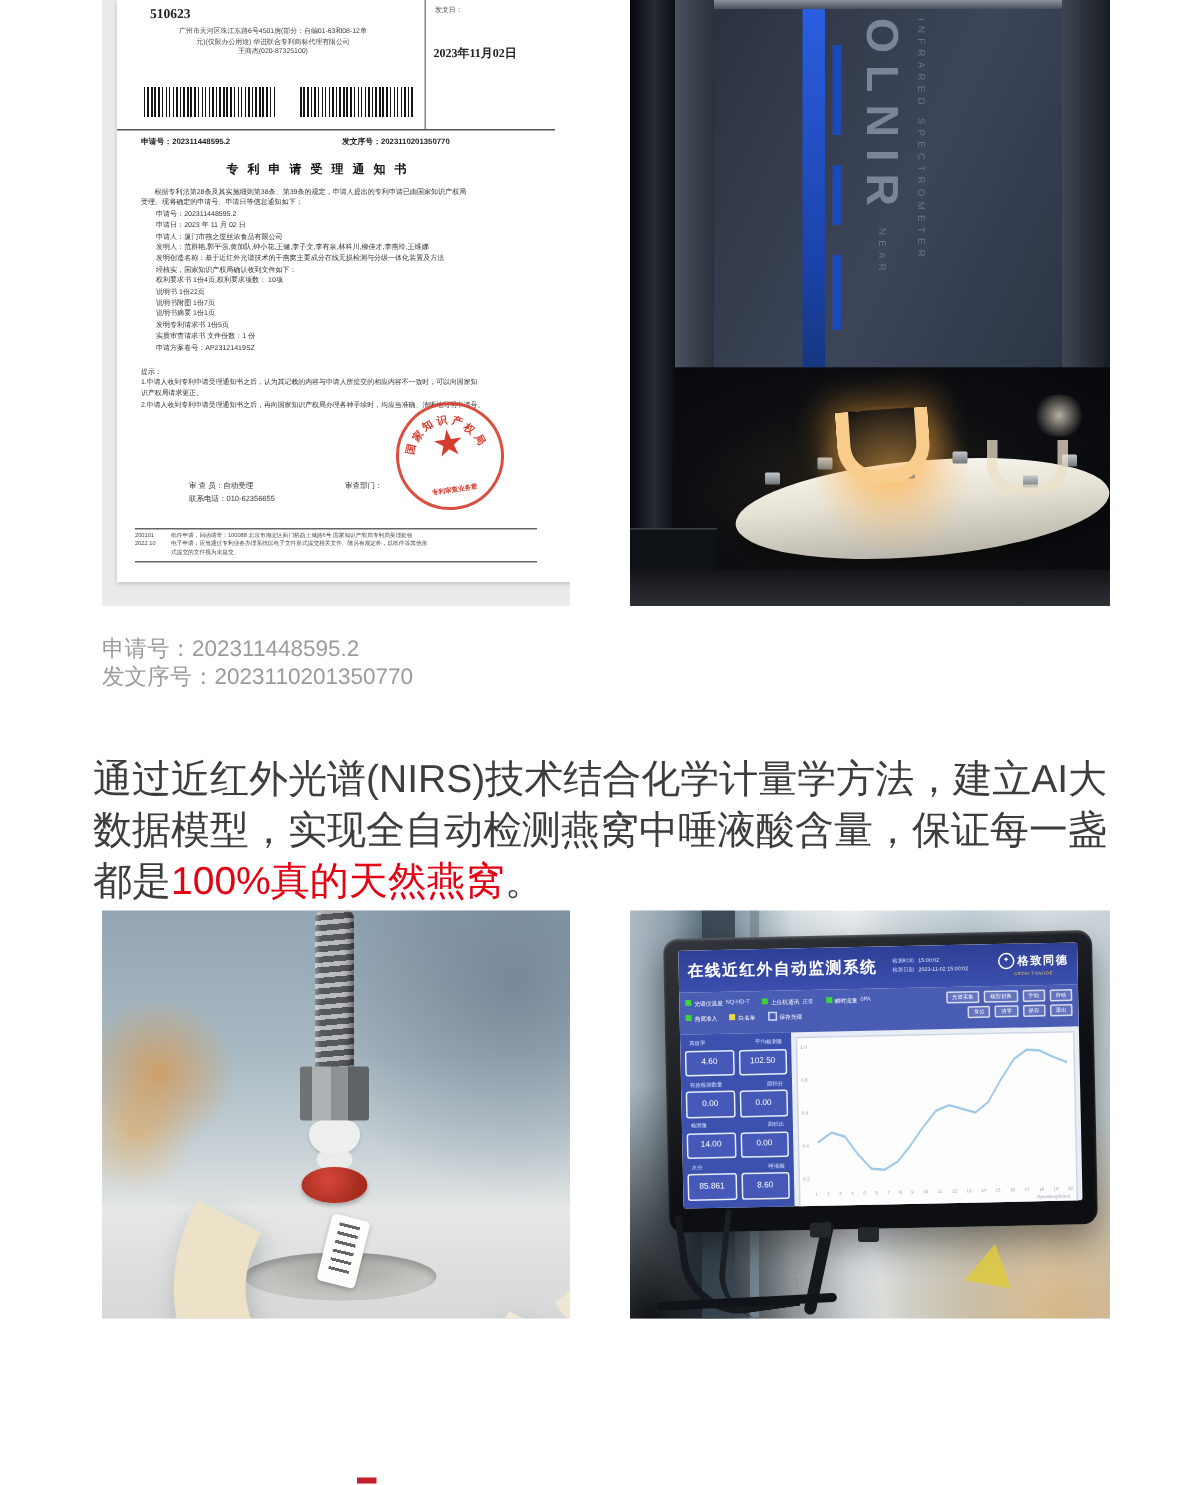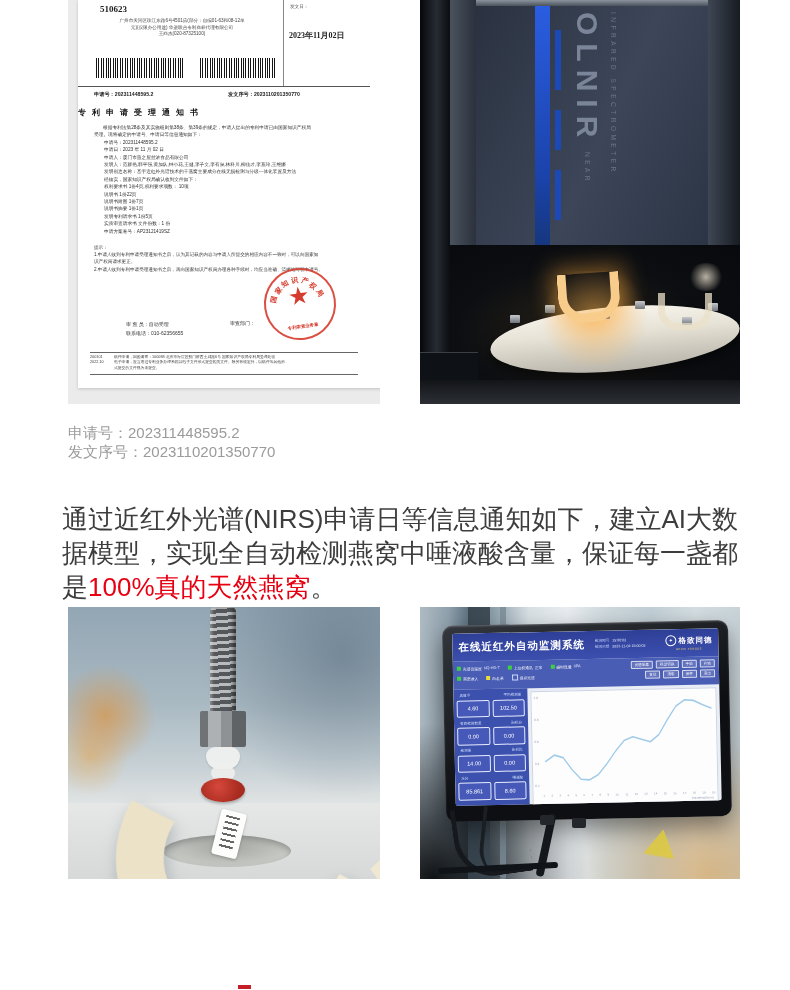--- a/index.html
+++ b/index.html
@@ -17,21 +17,21 @@
   .doc-divider{position:absolute;left:205px;top:0;height:86px;border-left:0.6px solid #888;}
   .doc-issue-label{position:absolute;left:212px;top:4px;font-size:4.6px;color:#444;}
   .doc-issue-date{position:absolute;left:211px;top:30px;font:bold 8px "Liberation Serif",serif;color:#222;}
   .barcode{position:absolute;top:58px;height:20px;
            background:repeating-linear-gradient(90deg,#151515 0 1px,transparent 1px 2.2px,#151515 2.2px 3.2px,transparent 3.2px 4.8px);}
   .bc1{left:18px;width:88px;} .bc2{left:122px;width:76px;}
   .doc-rule{position:absolute;left:0;top:86px;width:292px;border-top:0.7px solid #555;}
   .doc-appno{position:absolute;left:16px;top:91px;font-size:5.2px;color:#222;}
   .doc-serial{position:absolute;left:150px;top:91px;font-size:5.2px;color:#222;}
   .doc-appno b,.doc-serial b{font-weight:bold;}
-  .doc-title{position:absolute;left:0;top:107px;width:268px;text-align:left;
+  .doc-title{position:absolute;left:0;top:107px;width:268px;text-align:center;
              font:bold 8px "Liberation Serif",serif;letter-spacing:2px;color:#111;}
   .doc-body{position:absolute;left:16px;top:124px;width:262px;font-size:4.7px;line-height:7.4px;color:#333;}
   .doc-body div{white-space:nowrap;overflow:hidden;}
   .doc-body .ind1{text-indent:9px;}
   .doc-body .ind2{padding-left:10px;}
   .doc-notice{position:absolute;left:16px;top:244px;width:264px;font-size:4.6px;line-height:7.2px;color:#333;}
   .doc-notice div{white-space:nowrap;overflow:hidden;}
   .seal{position:absolute;left:186px;top:268px;width:68px;height:68px;border:2.5px solid rgba(214,60,46,.9);
         border-radius:50%;transform:rotate(-8deg);}
   .seal-star{position:absolute;left:50%;top:26px;transform:translate(-50%,-50%);font-size:24px;color:#d63c2e;}
@@ -297,21 +297,21 @@
   </div>
   <div class="m-pole-base"></div>
   <div class="m-floor"></div>
 </div>
 
 <div class="abs caption">
   <div>申请号：202311448595.2</div>
   <div>发文序号：2023110201350770</div>
 </div>
 
-<p class="abs para"><span>通过近红外光谱(NIRS)申请日等信息通知如下，建立AI大数据模型，实现全自动检测燕窝中唾液酸含量，保证每一盏都是</span><span class="hl">100%真的天然燕窝</span><span>。</span></p>
+<p class="abs para"><span>通过近红外光谱(NIRS)技术结合化学计量学方法，建立AI大数据模型，实现全自动检测燕窝中唾液酸含量，保证每一盏都是</span><span class="hl">100%真的天然燕窝</span><span>。</span></p>
 
 <div class="abs photo-nest">
   <div class="n-table"></div>
   <div class="n-hole"></div>
   <div class="n-crescent"></div>
   <div class="n-wing"></div>
   <div class="n-spring"></div>
   <div class="n-nut"></div>
   <div class="n-cup"></div>
   <div class="n-cup2"></div>

